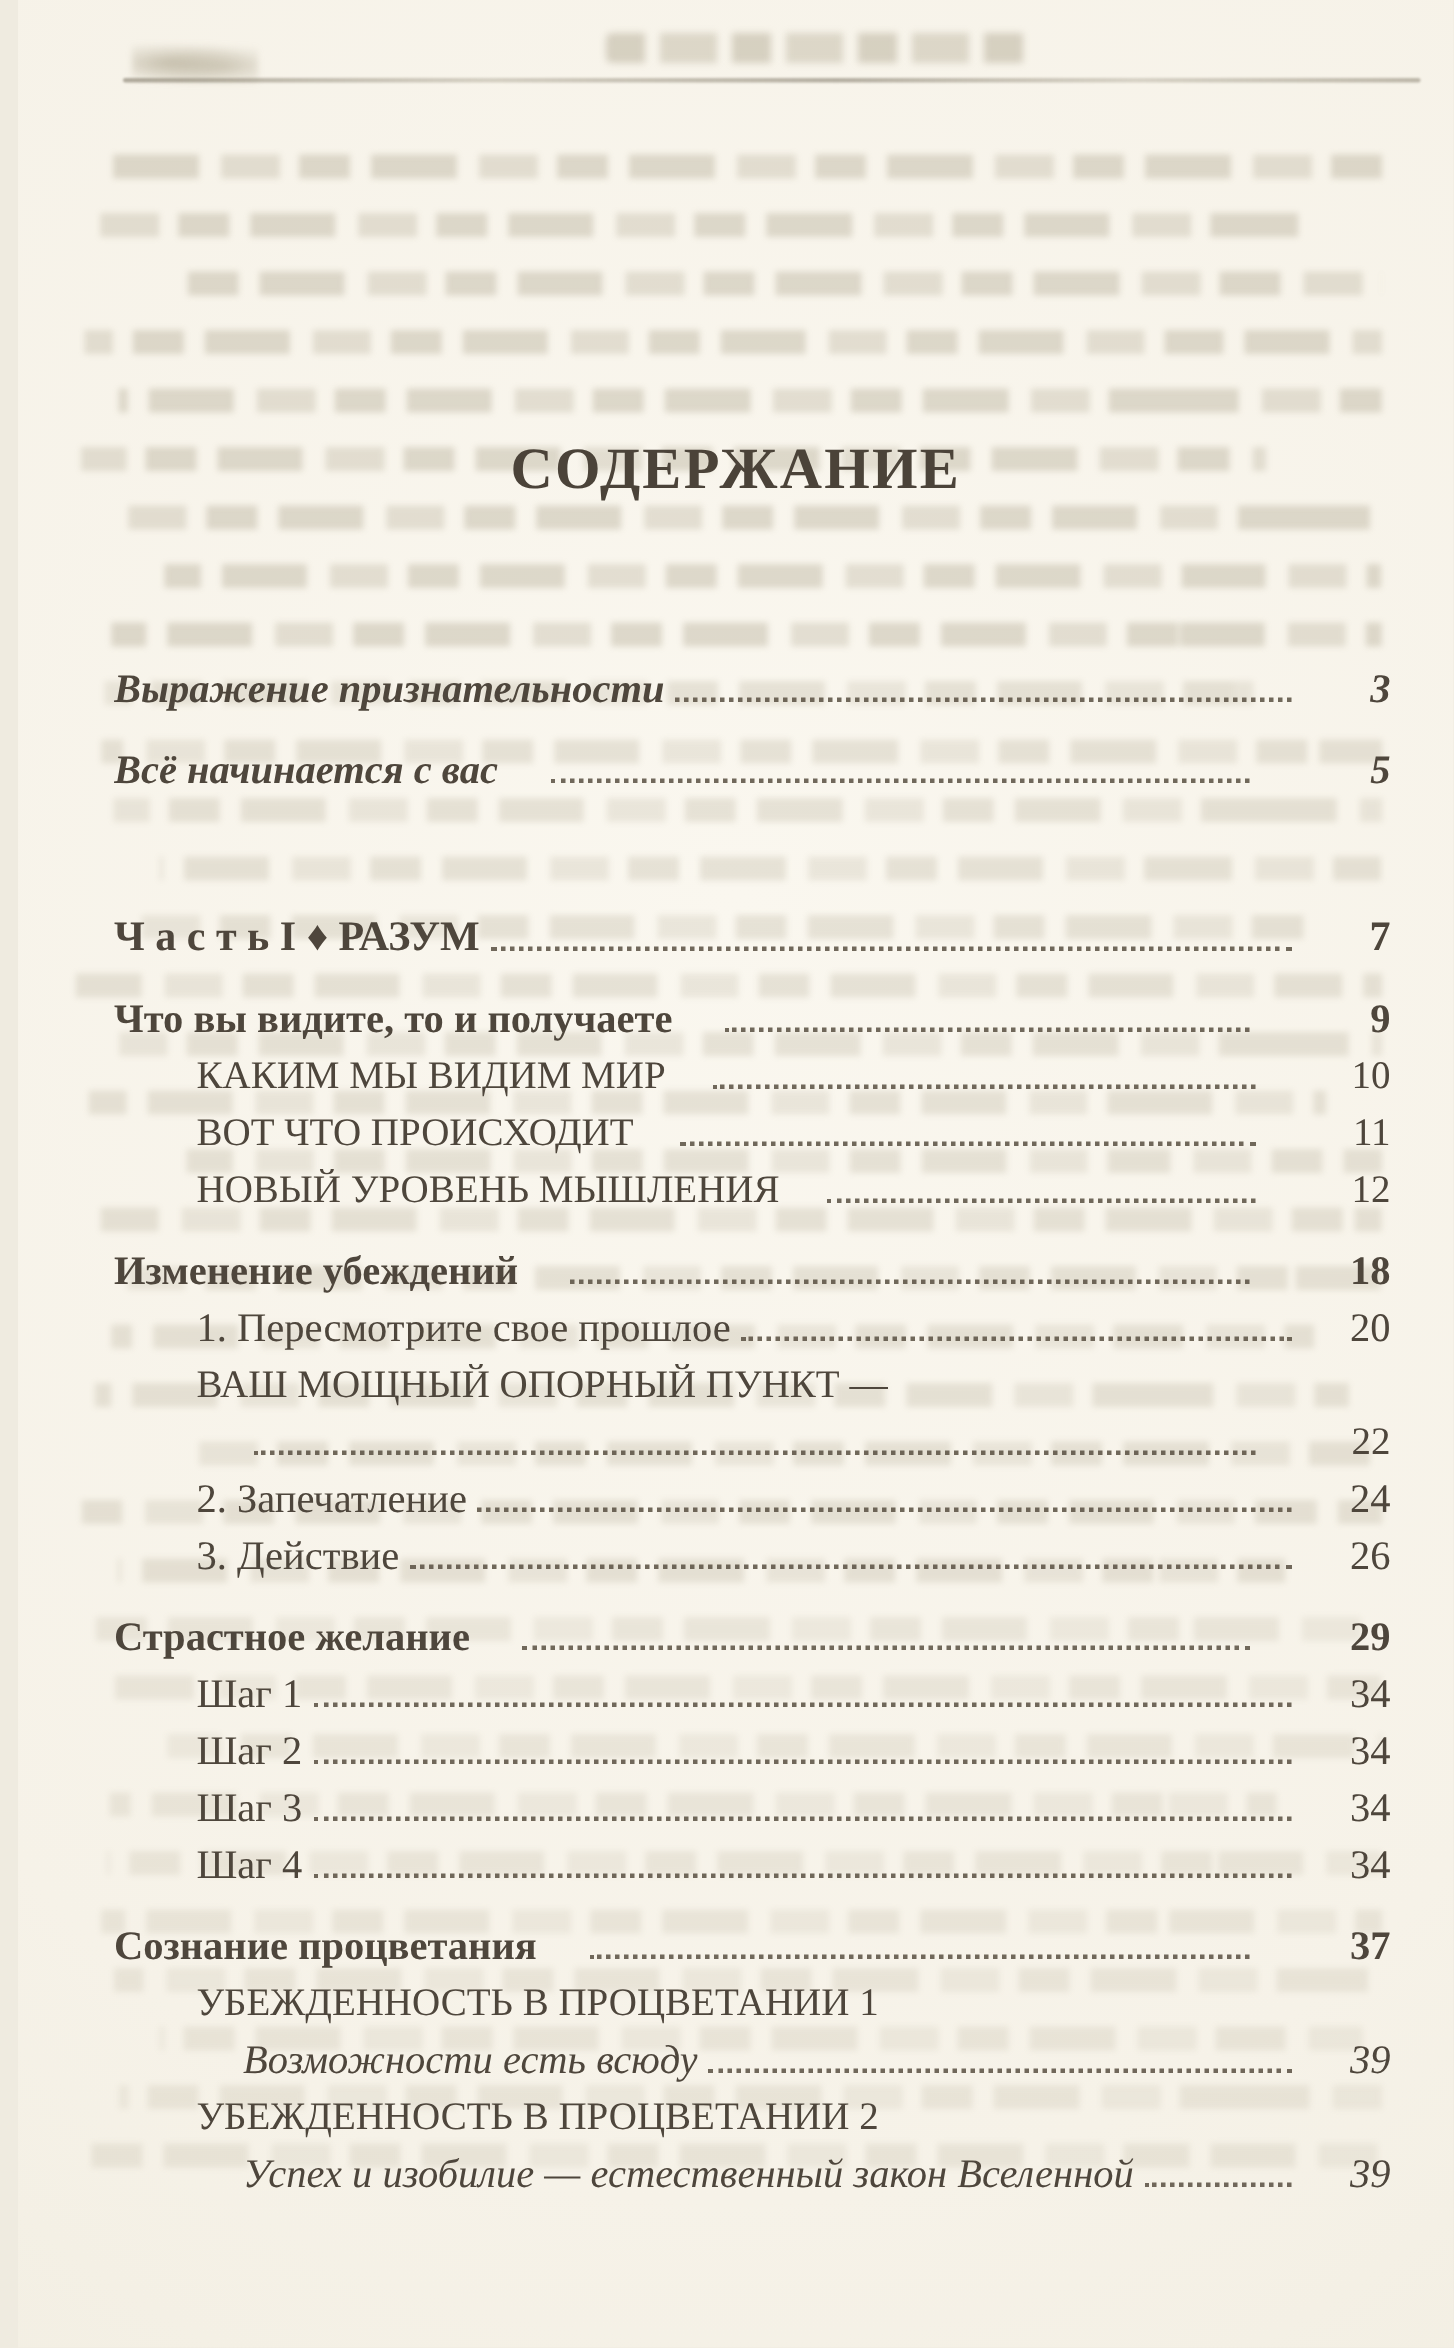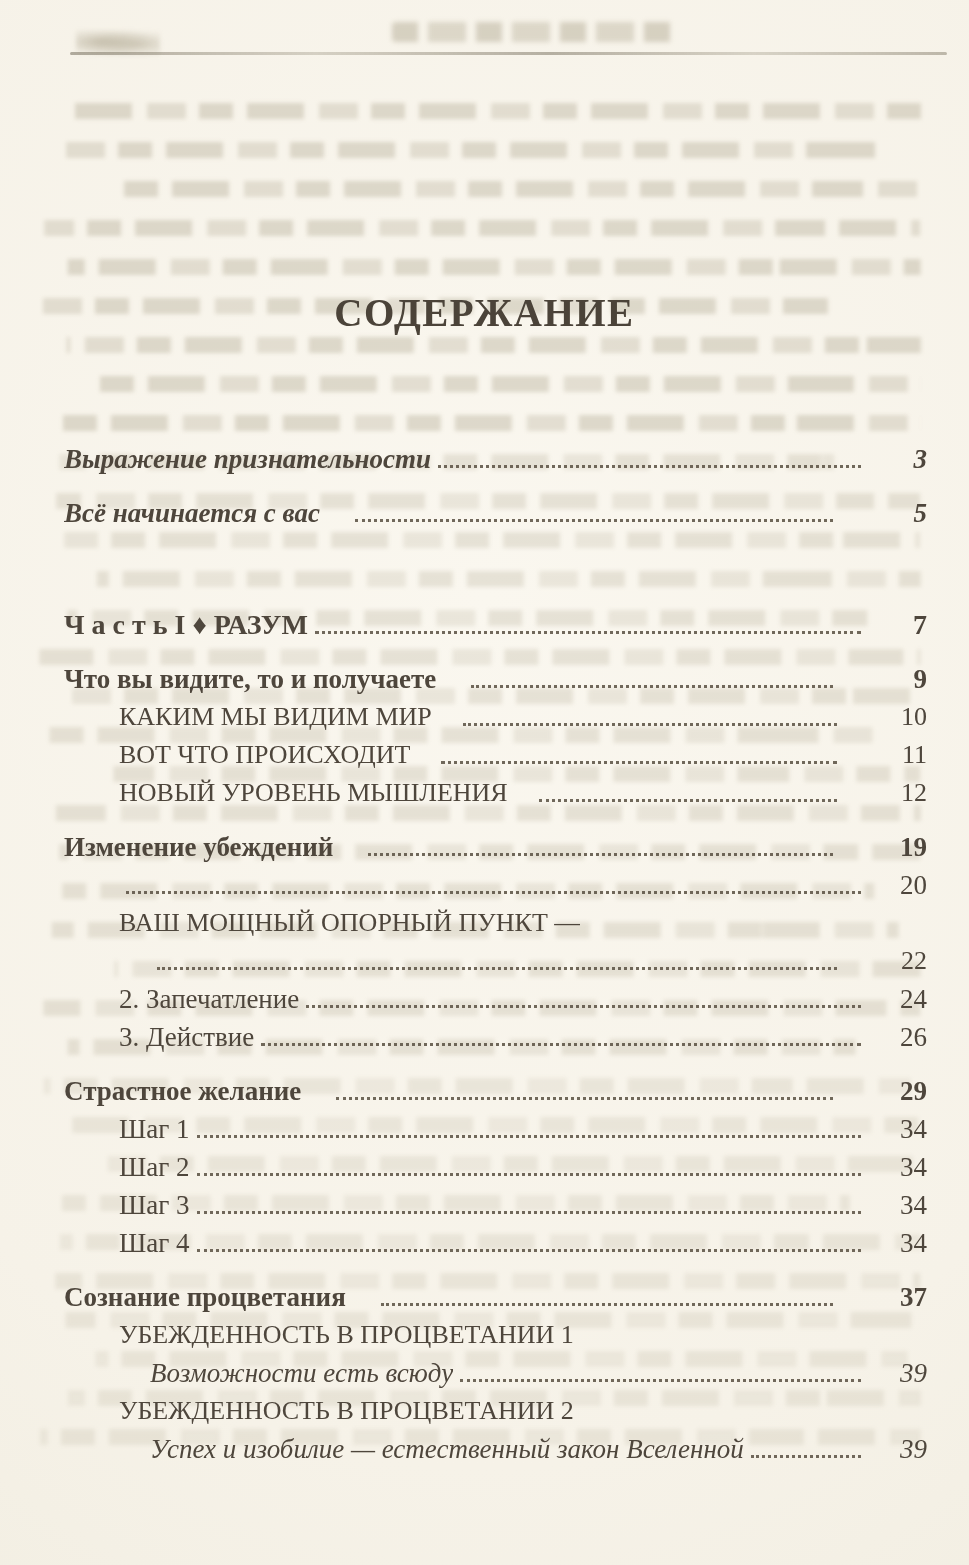--- a/index.html
+++ b/index.html
@@ -7,20 +7,21 @@
     width: 969px; height: 1565px;
     overflow: hidden;
     background: #efebe0;
     font-family: "Liberation Serif", "DejaVu Serif", serif;
   }
   .page {
     position: absolute; inset: 0;
     background:
       radial-gradient(ellipse 120% 90% at 50% 38%, #faf7ef 0%, #f6f2e8 62%, #f2eee2 88%, #efeadd 100%);
     color: #4e463c;
+    margin-left: 12px;
   }
   .bleed-layer {
     position: absolute; inset: 0; z-index: 0;
     pointer-events: none;
   }
   .bleed-line {
     position: absolute; height: 16px;
     background-image: repeating-linear-gradient(90deg,
       rgba(148,138,110,.50) 0 34px,
       rgba(148,138,110,0) 34px 47px,
@@ -172,23 +173,24 @@
         <span class="pagenum">11</span>
       </div>
       <div class="row i1 s-caps">
         <span class="label">НОВЫЙ УРОВЕНЬ МЫШЛЕНИЯ</span>
         <span class="dots"></span>
         <span class="pagenum">12</span>
       </div>
       <div class="row i0 s-bold g-section">
         <span class="label">Изменение убеждений</span>
         <span class="dots"></span>
-        <span class="pagenum">19</span>
-      </div>
-      <div class="row i1 s-plain">
+        <span class="pagenum">18</span>
+      </div>
+      <div class="row i1 s-plain">
+        <span class="label">1. Пересмотрите свое прошлое</span>
         <span class="dots"></span>
         <span class="pagenum">20</span>
       </div>
       <div class="row i1 s-caps">
         <span class="label">ВАШ МОЩНЫЙ ОПОРНЫЙ ПУНКТ —</span>
       </div>
       <div class="row i2 s-caps">
         <span class="dots"></span>
         <span class="pagenum">22</span>
       </div>

